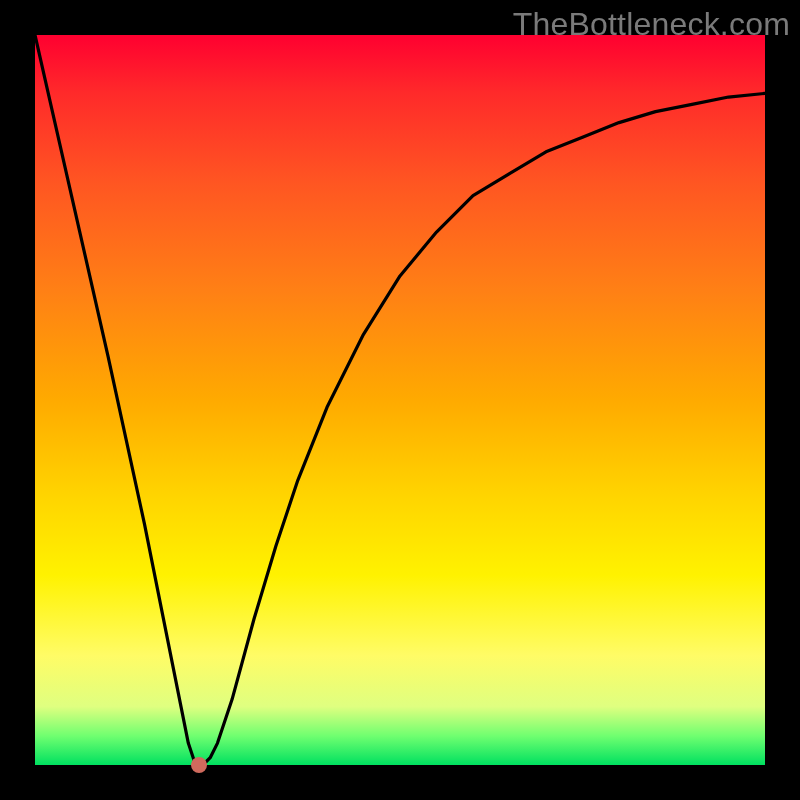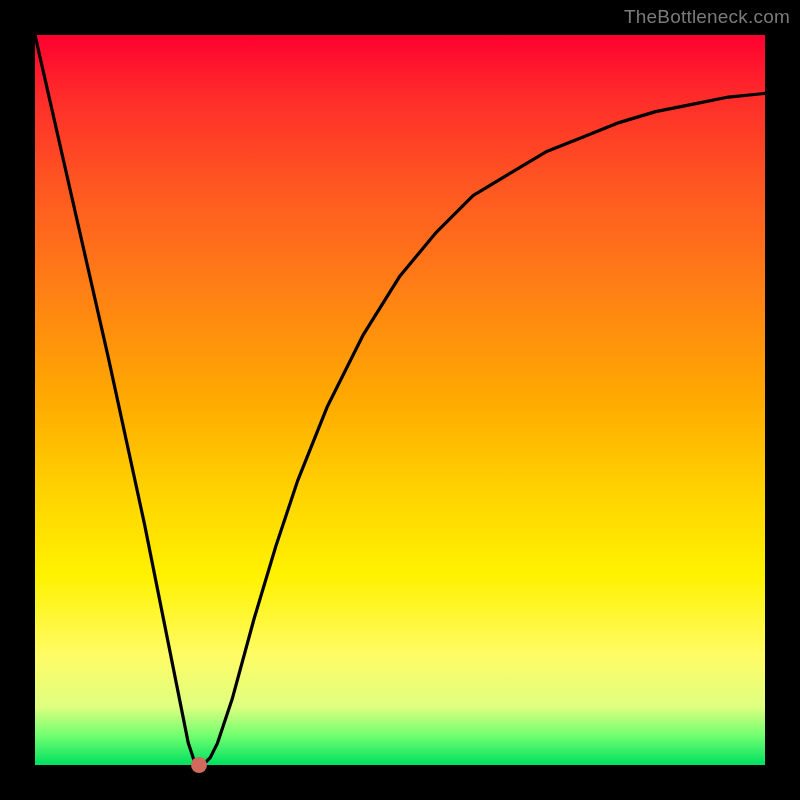--- a/index.html
+++ b/index.html
@@ -38,21 +38,21 @@
       #dfff80 92%,
       #70ff70 96%,
       #00e060 100%
     );
   }
   .watermark {
     position: absolute;
     top: 6px;
     right: 10px;
     color: #7a7a7a;
-    font-size: 19px;
+    font-size: 32px;
     font-weight: 500;
     letter-spacing: 0.2px;
   }
   svg.curve {
     position: absolute;
     left: 0;
     top: 0;
     width: 730px;
     height: 730px;
   }

